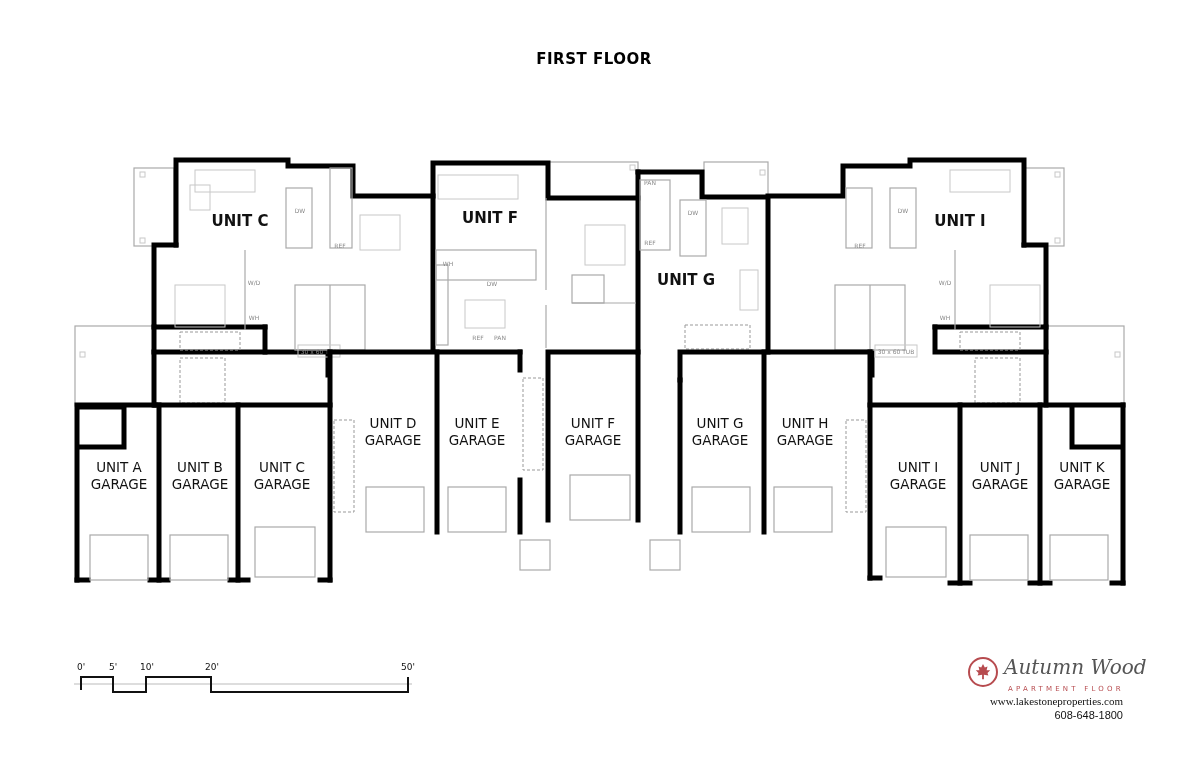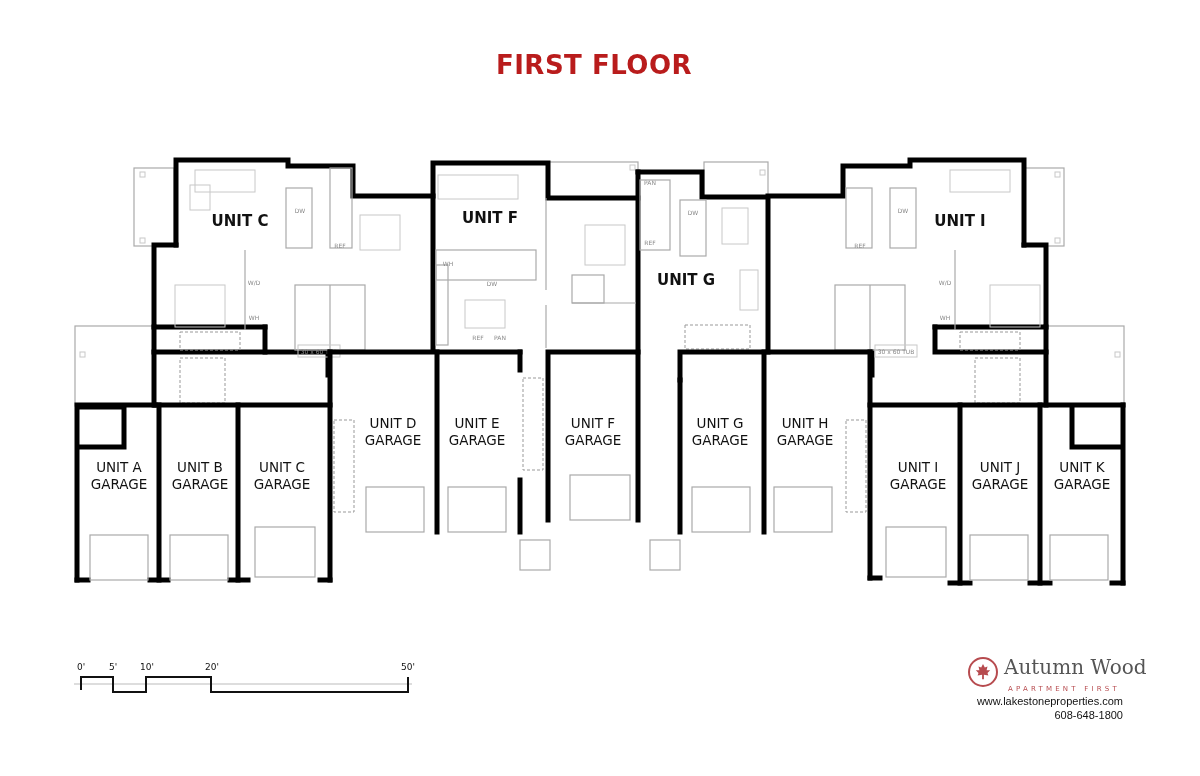--- a/index.html
+++ b/index.html
@@ -1,31 +1,31 @@
 <!DOCTYPE html>
 <html><head>
 <meta charset="utf-8">
 <style>
   html, body { margin: 0; padding: 0; background: #ffffff; }
   body { width: 1200px; height: 776px; position: relative; overflow: hidden; font-family: "Liberation Sans", sans-serif; }
-  .title { position: absolute; left: 0; width: 1188px; top: 50px; text-align: center; font-family: "DejaVu Sans", sans-serif; font-weight: bold; font-size: 26px; color: #b91c1c; letter-spacing: 0.5px; }
+  .title { position: absolute; left: 0; width: 1188px; top: 50px; text-align: center; font-family: "DejaVu Sans", sans-serif; font-weight: bold; font-size: 15px; color: #000000; letter-spacing: 0.5px; }
   svg.plan { position: absolute; left: 0; top: 0; }
   .wall { stroke: #000; stroke-width: 5; fill: none; stroke-linecap: square; }
   .thin { stroke: #aaa; stroke-width: 1.2; fill: none; }
   .lite { stroke: #c8c8c8; stroke-width: 1; fill: none; }
   .dash { stroke: #999; stroke-width: 1; fill: none; stroke-dasharray: 3 2; }
   .room-label { font-family: "DejaVu Sans", sans-serif; font-weight: bold; font-size: 15px; fill: #111; text-anchor: middle; }
   .garage-label { font-family: "DejaVu Sans", sans-serif; font-size: 13.5px; fill: #111; text-anchor: middle; }
   .tiny { font-family: "DejaVu Sans", sans-serif; font-size: 6px; fill: #888; text-anchor: middle; }
   .scale-label { font-family: "DejaVu Sans", sans-serif; font-size: 9px; fill: #111; }
   .brand { position: absolute; left: 968px; top: 655px; width: 165px; }
   .brand-logo { position: absolute; left: 0; top: 2px; width: 30px; height: 30px; border-radius: 50%; border: 2px solid #b74b4f; box-sizing: border-box; display: flex; align-items: center; justify-content: center; }
-  .brand-name { position: absolute; left: 36px; top: 0; font-family: "DejaVu Serif", serif; font-size: 20px; color: #555; white-space: nowrap; }
+  .brand-name { position: absolute; left: 36px; top: 0; font-family: "DejaVu Serif", serif; font-style: italic; font-size: 20px; color: #555; white-space: nowrap; }
   .brand-sub { position: absolute; left: 40px; top: 30px; font-family: "DejaVu Sans", sans-serif; font-size: 7px; letter-spacing: 3.2px; color: #b74b4f; white-space: nowrap; }
-  .brand-url { position: absolute; right: 10px; top: 40px; font-family: Liberation Sans, sans-serif; font-size: 11px; color: #111; white-space: nowrap; }
+  .brand-url { position: absolute; right: 10px; top: 40px; font-family: Liberation Serif, serif; font-size: 11px; color: #111; white-space: nowrap; }
   .brand-phone { position: absolute; right: 10px; top: 54px; font-family: "Liberation Sans", sans-serif; font-size: 11px; color: #111; white-space: nowrap; }
 </style>
 </head>
 <body>
 
 <div class="title">FIRST FLOOR</div>
 
 <svg class="plan" width="1200" height="776" viewBox="0 0 1200 776">
 
   <g>
@@ -224,16 +224,16 @@
   </g>
 </svg>
 
 <div class="brand">
   <div class="brand-logo">
     <svg width="18" height="18" viewBox="0 0 20 20">
         <path d="M10 1 L12 5 L15 4 L14 8 L18 8 L15 11 L16 14 L11 13 L11 18 L9 18 L9 13 L4 14 L5 11 L2 8 L6 8 L5 4 L8 5 Z" fill="#b74b4f"></path>
       </svg>
   </div>
   <div class="brand-name">Autumn Wood</div>
-  <div class="brand-sub">APARTMENT FIRST</div>
+  <div class="brand-sub">APARTMENT FLOOR</div>
   <div class="brand-url">www.lakestoneproperties.com</div>
   <div class="brand-phone">608-648-1800</div>
 </div>
 
 </body></html>

